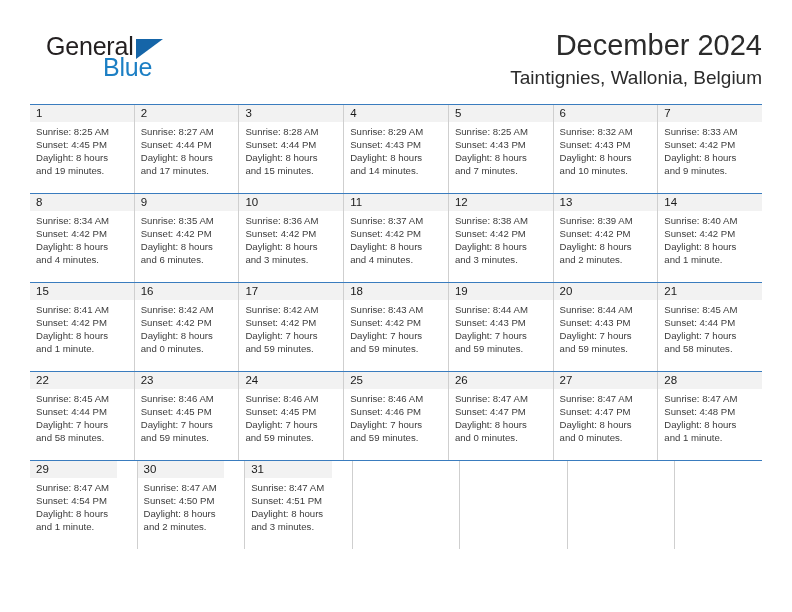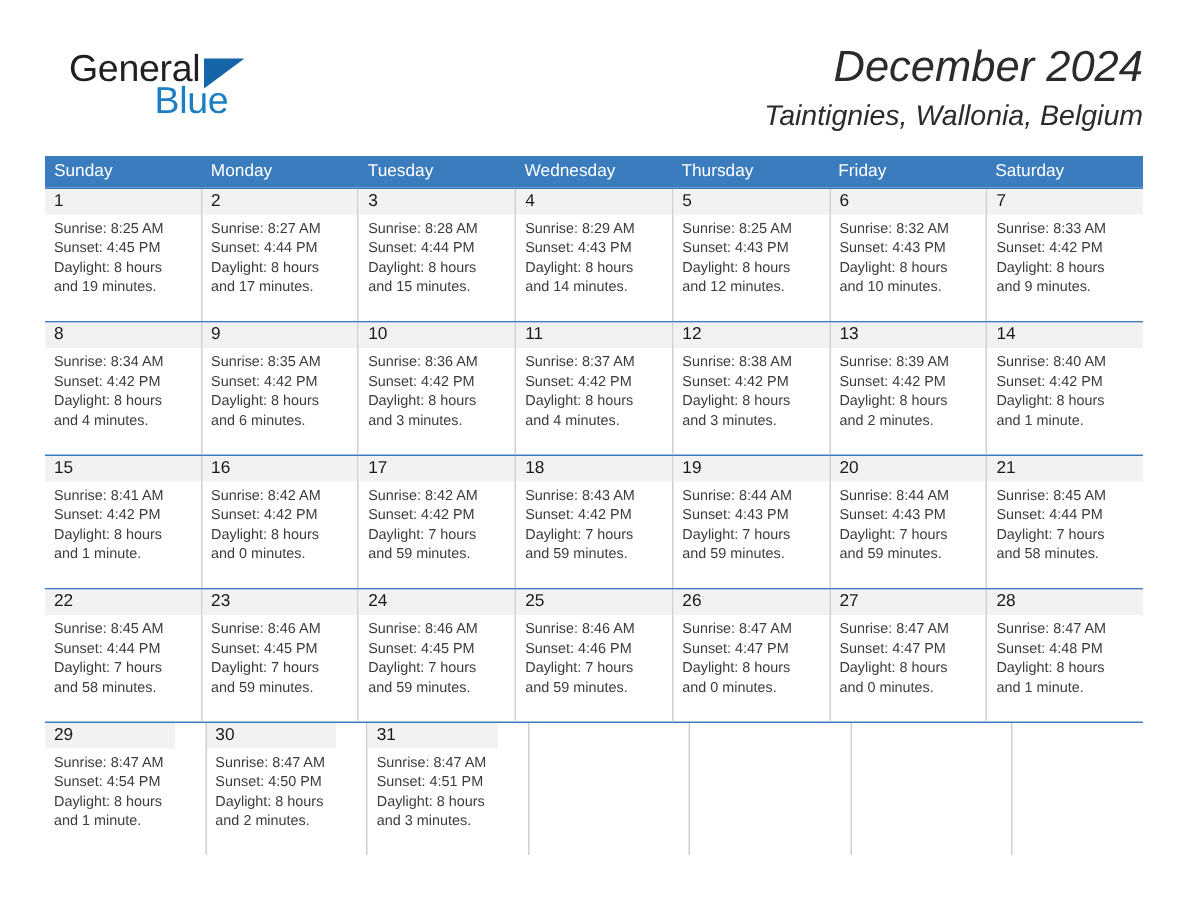--- a/index.html
+++ b/index.html
@@ -63,21 +63,20 @@
     height: 0;
     border-top: 20px solid #1565a8;
     border-right: 27px solid transparent;
   }
 
   .title-block {
     position: absolute;
     right: 0;
     top: 0;
     text-align: right;
-    font-style: italic;
   }
   .month-title {
     font-size: 29px;
     color: #2b2b2b;
     line-height: 34px;
     white-space: nowrap;
     font-weight: normal;
   }
   .location-title {
     font-size: 19px;
@@ -169,29 +168,20 @@
 
     <div class="title-block">
       <div class="month-title">December 2024</div>
       <div class="location-title">Taintignies, Wallonia, Belgium</div>
     </div>
 
   </div>
 
   <div class="calendar">
 
-    <div class="weekday-row">
-      <div class="weekday-cell">Sunday</div>
-      <div class="weekday-cell">Monday</div>
-      <div class="weekday-cell">Tuesday</div>
-      <div class="weekday-cell">Wednesday</div>
-      <div class="weekday-cell">Thursday</div>
-      <div class="weekday-cell">Friday</div>
-      <div class="weekday-cell">Saturday</div>
-    </div>
 
     <div id="weeks-container">
         <div class="week-row">
           <div class="day-cell filled">
             <div class="daynum-band">
               <div class="daynum">1</div>
             </div>
             <div class="day-info">
               <div>Sunrise: 8:25 AM</div>
               <div>Sunset: 4:45 PM</div>
@@ -233,21 +223,21 @@
             </div>
           </div>
           <div class="day-cell filled">
             <div class="daynum-band">
               <div class="daynum">5</div>
             </div>
             <div class="day-info">
               <div>Sunrise: 8:25 AM</div>
               <div>Sunset: 4:43 PM</div>
               <div>Daylight: 8 hours</div>
-              <div>and 12 minutes.</div>
+              <div>and 7 minutes.</div>
             </div>
           </div>
           <div class="day-cell filled">
             <div class="daynum-band">
               <div class="daynum">6</div>
             </div>
             <div class="day-info">
               <div>Sunrise: 8:32 AM</div>
               <div>Sunset: 4:43 PM</div>
               <div>Daylight: 8 hours</div>

